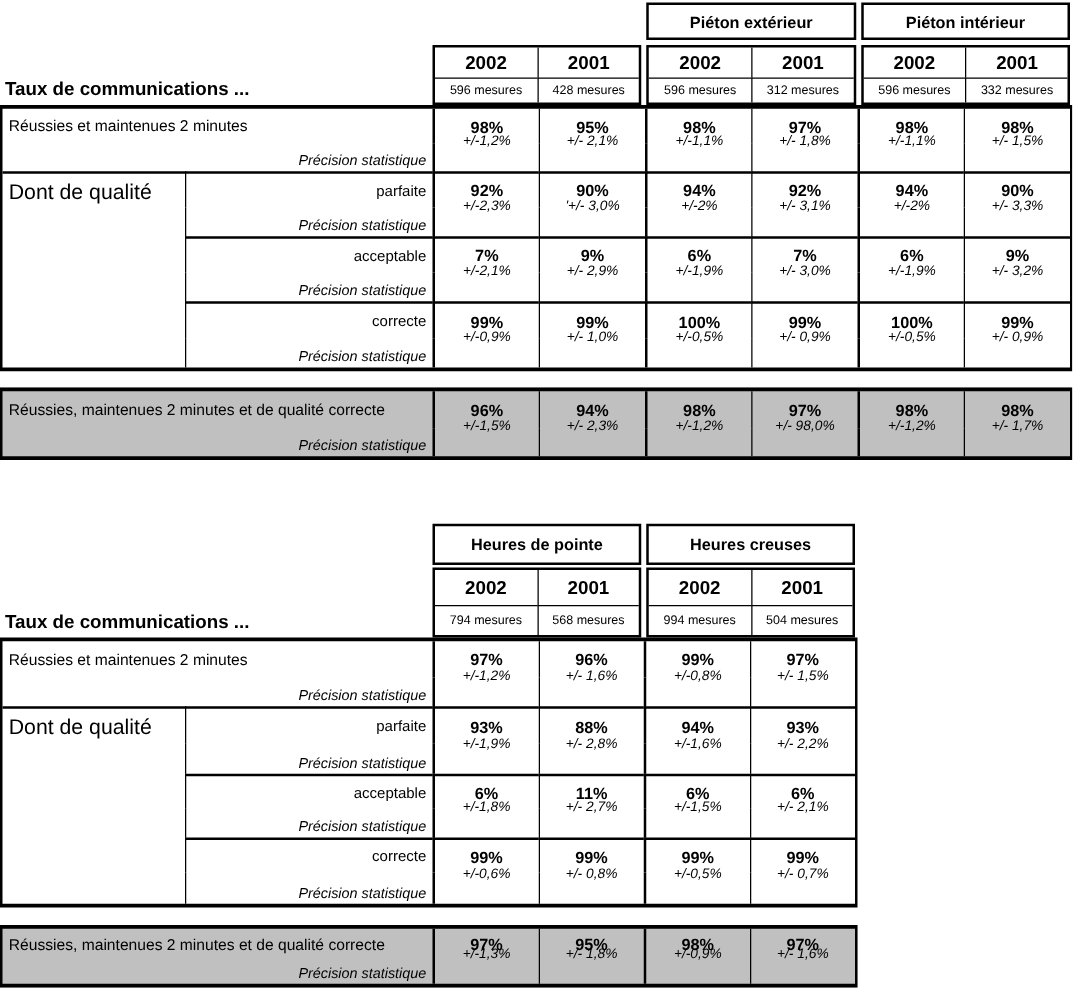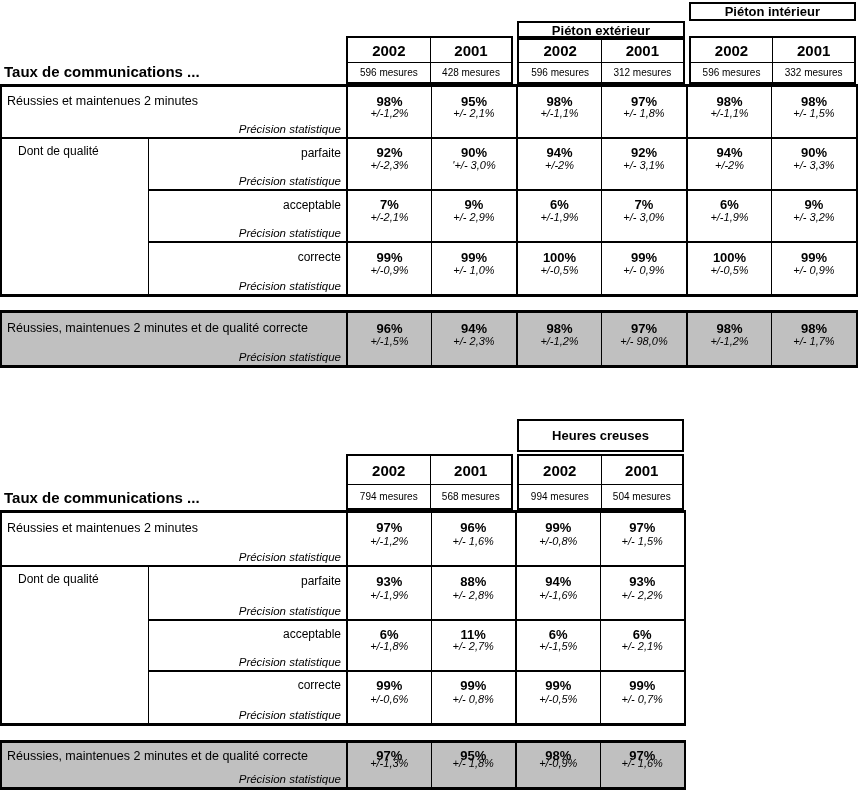--- a/index.html
+++ b/index.html
@@ -21,36 +21,36 @@
   
   .bodyf{border:3px solid #000;border-left-width:2px;border-right-width:2px;}
   .sum{background:#c0c0c0;border:3px solid #000;border-left-width:2px;border-right-width:2px;}
   
   .c{display:flex;align-items:center;box-sizing:border-box;min-width:0;}
   .vc{font-weight:bold;font-size:13px;justify-content:center;}
   .pc{font-style:italic;font-size:11px;justify-content:center;align-items:flex-end;padding-bottom:18px;}
   .lab{font-size:12.5px;padding-left:5px;}
   .plab{font-style:italic;font-size:11.5px;justify-content:flex-end;align-items:flex-end;padding:0 5px 2px 0;}
   .sub{font-size:12px;justify-content:flex-end;padding-right:5px;}
-  .dont{font-size:12px;align-items:flex-start;padding:5px 0 0 16px;}
+  .dont{font-size:17px;align-items:flex-start;padding:5px 0 0 5px;}
   .slab{font-size:12.5px;padding-left:5px;}
   .bl1{border-left:1px solid #000;}
   .bl2{border-left:2px solid #000;}
   .bt2{border-top:2px solid #000;}
   .title{position:absolute;left:0;font-weight:bold;font-size:15px;display:flex;align-items:flex-end;padding-left:4px;box-sizing:border-box;}
 </style>
 </head>
 <body>
 
 <div class="canvas">
 
   <div class="grid t1h abs" style="top:2px;height:30px;">
     <div></div>
+    <div class="gbox" style="grid-column:4/6;">Piéton extérieur</div>
     <div class="gbox" style="grid-column:6/8;">Piéton intérieur</div>
-    <div class="gbox" style="grid-column:4/6;">Piéton extérieur</div>
   </div>
 
   <div class="grid t1h abs" style="top:36px;height:48px;">
     <div></div>
     <div class="ymbox" style="grid-column:2/4;grid-template-rows:24px 20px;">
       <div class="yr">2002</div>
       <div class="yr bl1">2001</div>
       <div class="ms">596 mesures</div>
       <div class="ms bl1">428 mesures</div>
     </div>
@@ -147,20 +147,21 @@
     <div class="c pc bl2" style="grid-area:2/3/3/4;">+/-1,5%</div>
     <div class="c pc bl1" style="grid-area:2/4/3/5;">+/- 2,3%</div>
     <div class="c pc bl2" style="grid-area:2/5/3/6;">+/-1,2%</div>
     <div class="c pc bl1" style="grid-area:2/6/3/7;">+/- 98,0%</div>
     <div class="c pc bl2" style="grid-area:2/7/3/8;">+/-1,2%</div>
     <div class="c pc bl1" style="grid-area:2/8/3/9;">+/- 1,7%</div>
   </div>
 
   <div class="grid t2h abs" style="top:419px;height:33px;">
     <div></div>
+    <div class="gbox" style="grid-column:2/4;">Heures de pointe</div>
     <div class="gbox" style="grid-column:4/6;">Heures creuses</div>
   </div>
 
   <div class="grid t2h abs" style="top:454px;height:56px;">
     <div></div>
     <div class="ymbox" style="grid-column:2/4;grid-template-rows:28px 24px;">
       <div class="yr">2002</div>
       <div class="yr bl1">2001</div>
       <div class="ms">794 mesures</div>
       <div class="ms bl1">568 mesures</div>

